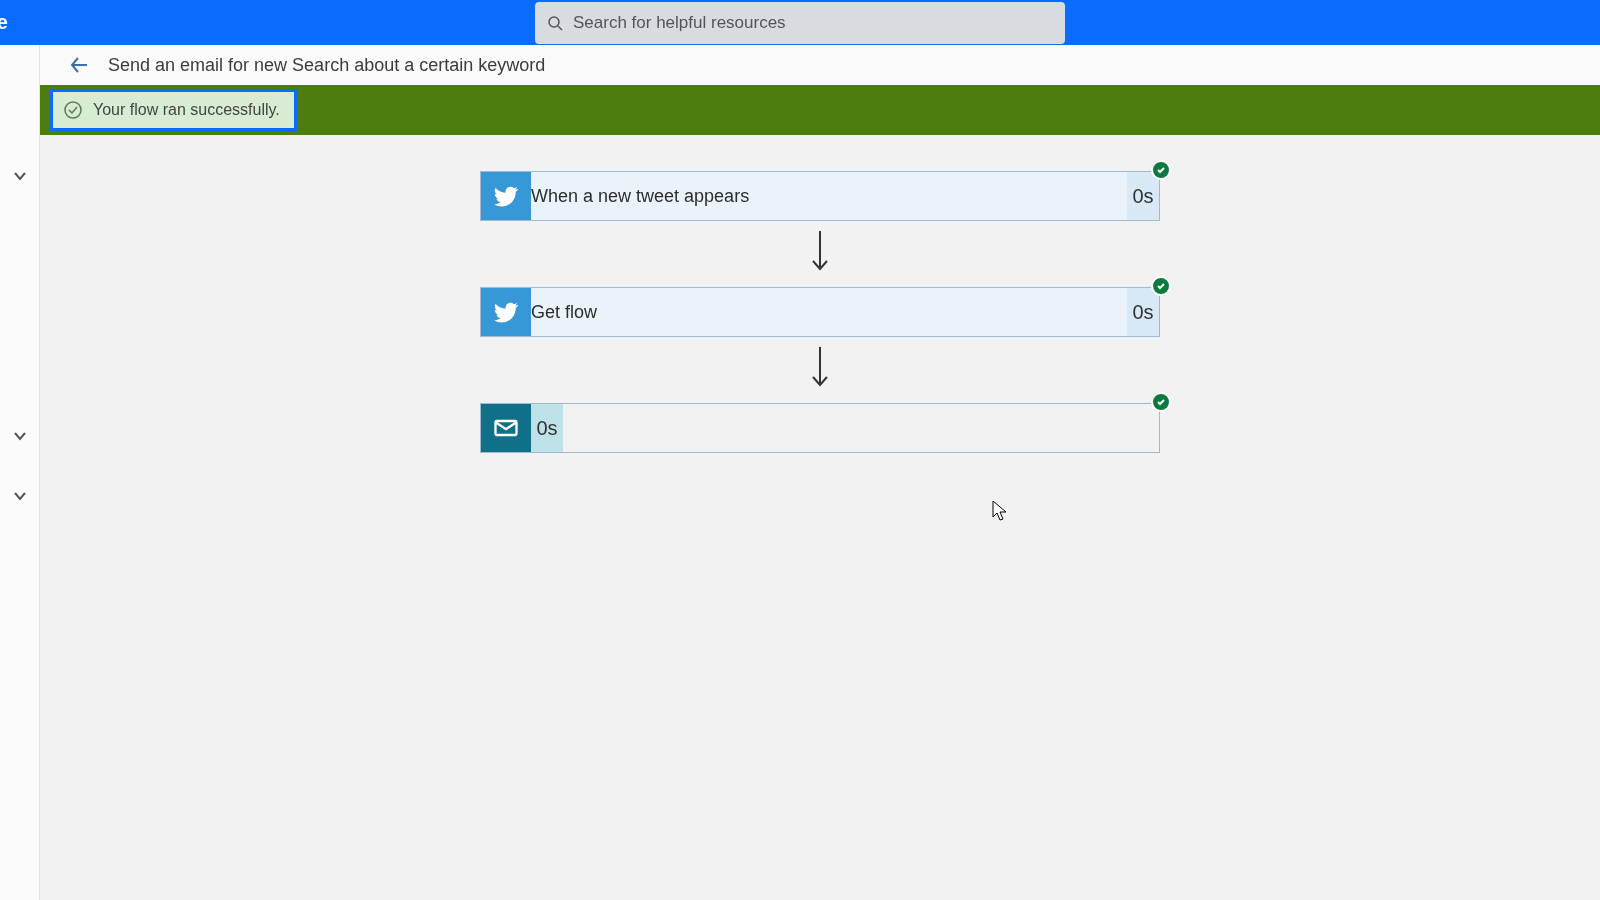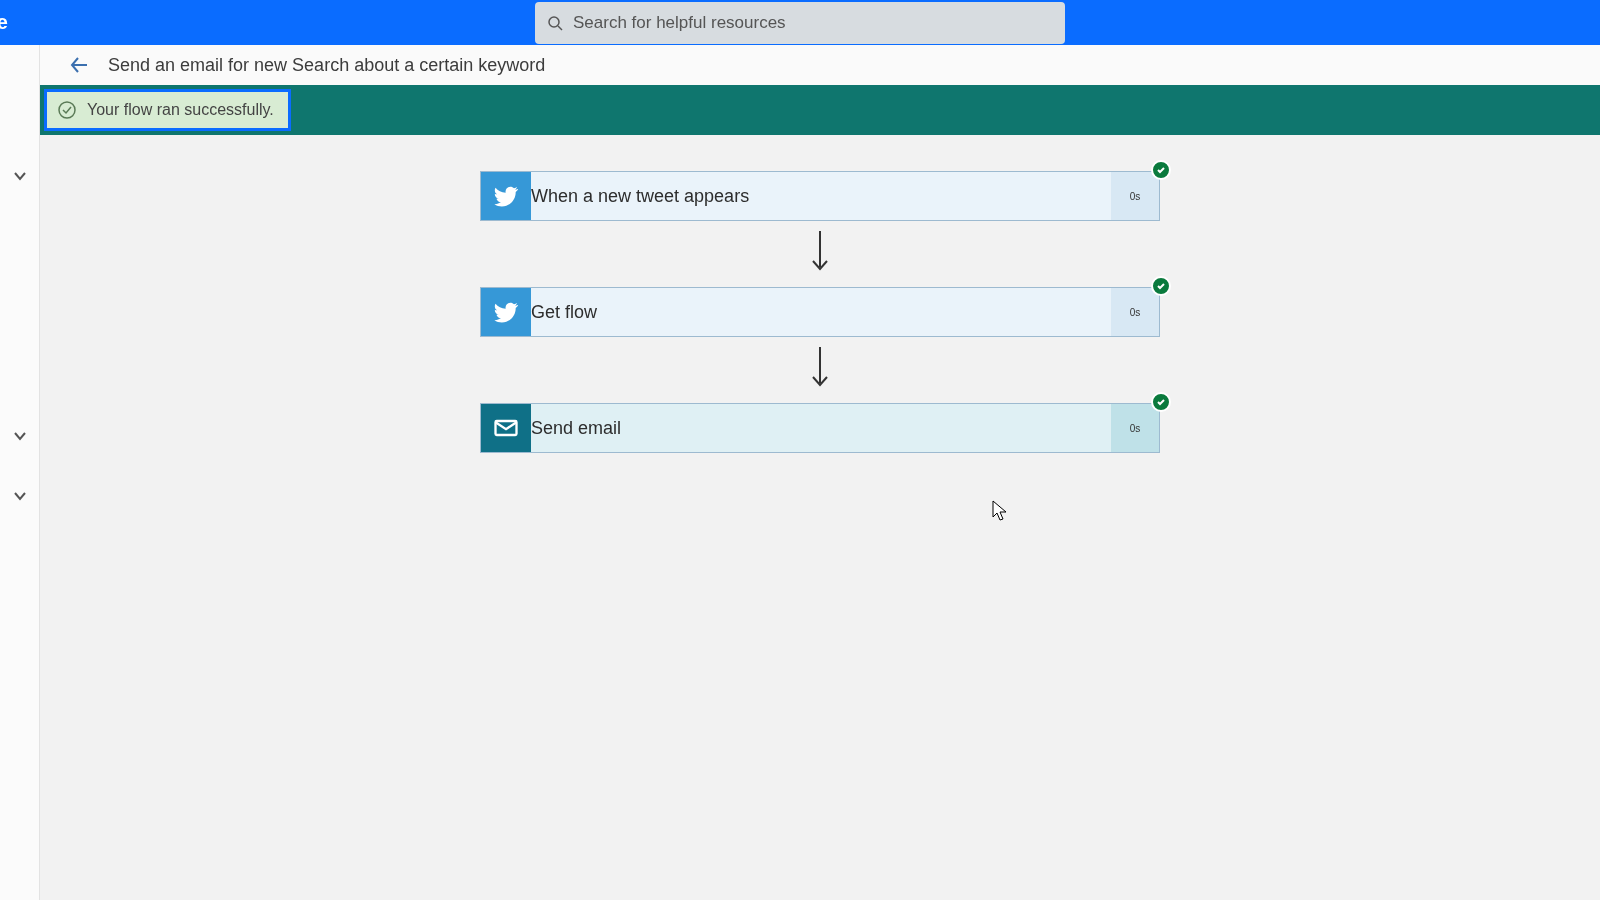--- a/index.html
+++ b/index.html
@@ -69,22 +69,22 @@
     align-items: center;
     padding-left: 28px;
     gap: 18px;
     background: #fafafa;
   }
   .back-arrow { color: #3b6fae; display:flex; align-items:center; }
   .page-title { font-size: 18px; color: #3c3c3c; }
 
   
   .banner-row {
-    background: #0f766e;
-    padding: 4px 0 4px 4px;
+    background: #4d7c0f;
+    padding: 4px 0 4px 10px;
   }
   .success-box {
     display: inline-flex;
     align-items: center;
     gap: 10px;
     border: 3px solid #0a6cff;
     padding: 8px 14px 8px 10px;
     background: #d8ecd3;
   }
   .success-box .ico { color: #5a7a56; display:flex; }
@@ -120,25 +120,25 @@
   .step-icon.twitter { background: #3698d7; }
   .step-icon.mail    { background: #0f7087; }
   .step-body {
     flex: 1;
     display: flex;
     align-items: center;
     font-size: 18px;
     color: #2d2d2d;
   }
   .step-time {
-    width: 48px;
-    display: flex;
-    align-items: center;
-    justify-content: center;
-    font-size: 10px;
+    width: 32px;
+    display: flex;
+    align-items: center;
+    justify-content: center;
+    font-size: 20px;
     color: #333;
   }
   .step.light  .step-body, .step.light  .step-time { background: #eaf3fa; }
   .step.light  .step-time { background: #d8e8f4; }
   .step.darker .step-body { background: #dff0f4; }
   .step.darker .step-time { background: #bfe1e8; }
 
   .badge {
     position: absolute;
     top: -12px;
@@ -273,21 +273,20 @@
             </svg>
         </div>
 
         <div class="step darker">
           <div class="step-icon mail">
             <svg width="28" height="28" viewBox="0 0 24 24" fill="none" stroke="#fff" stroke-width="2">
                 <rect x="3" y="6" width="18" height="12" rx="1"></rect>
                 <polyline points="3,7 12,13 21,7"></polyline>
               </svg>
           </div>
-          <div class="step-body">Send email</div>
           <div class="step-time">0s</div>
           <div class="badge">
             <svg width="10" height="10" viewBox="0 0 10 10" fill="none" stroke="#fff" stroke-width="2">
                 <polyline points="2,5 4,7 8,3"></polyline>
               </svg>
           </div>
         </div>
 
       </div>
     </div>

